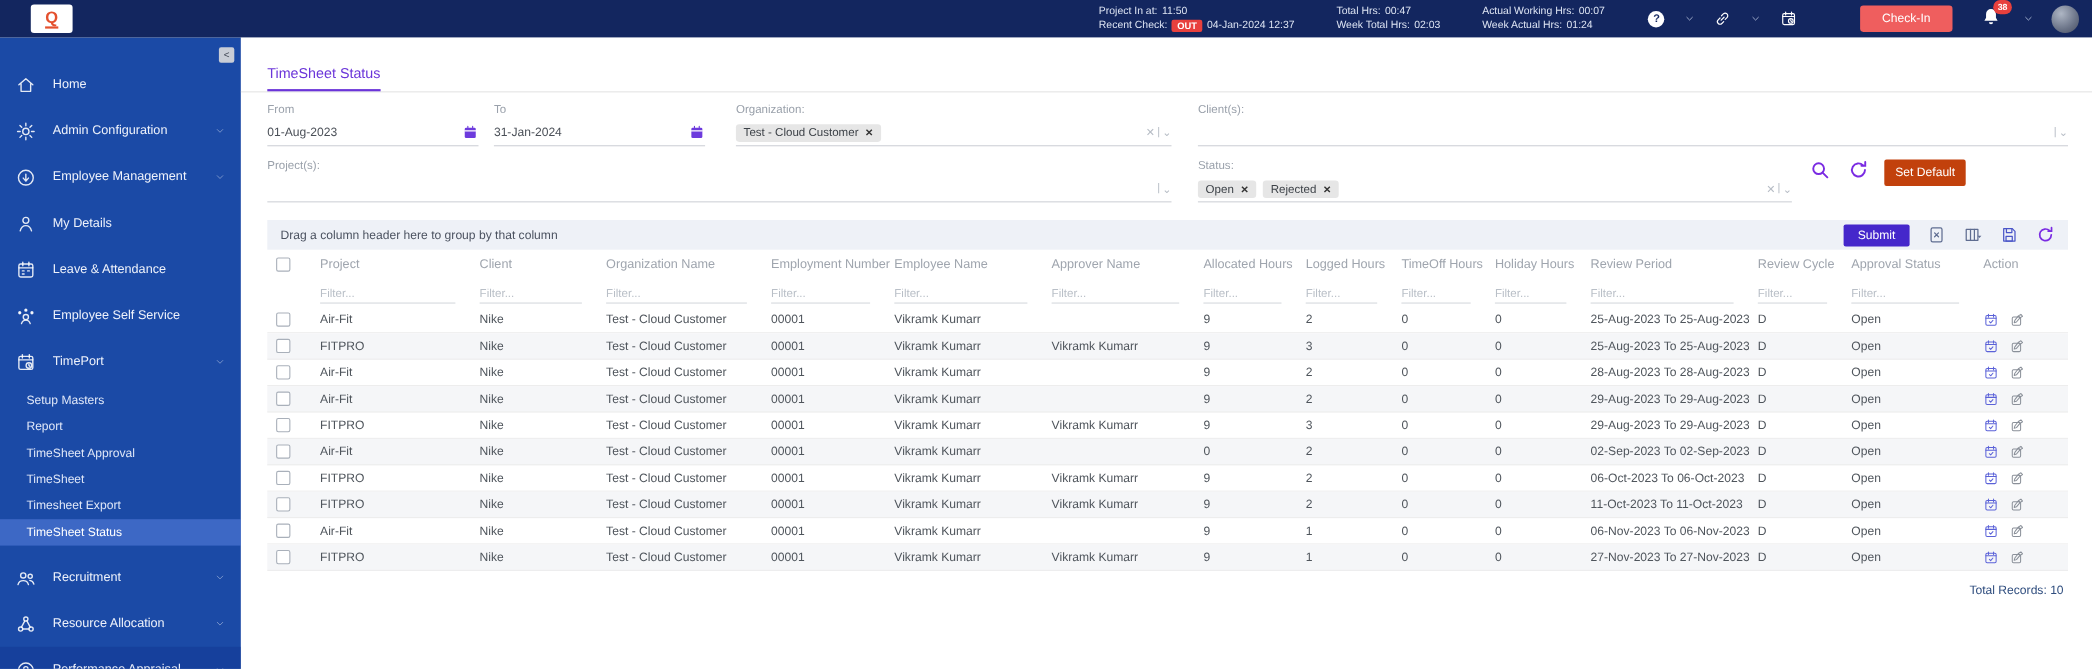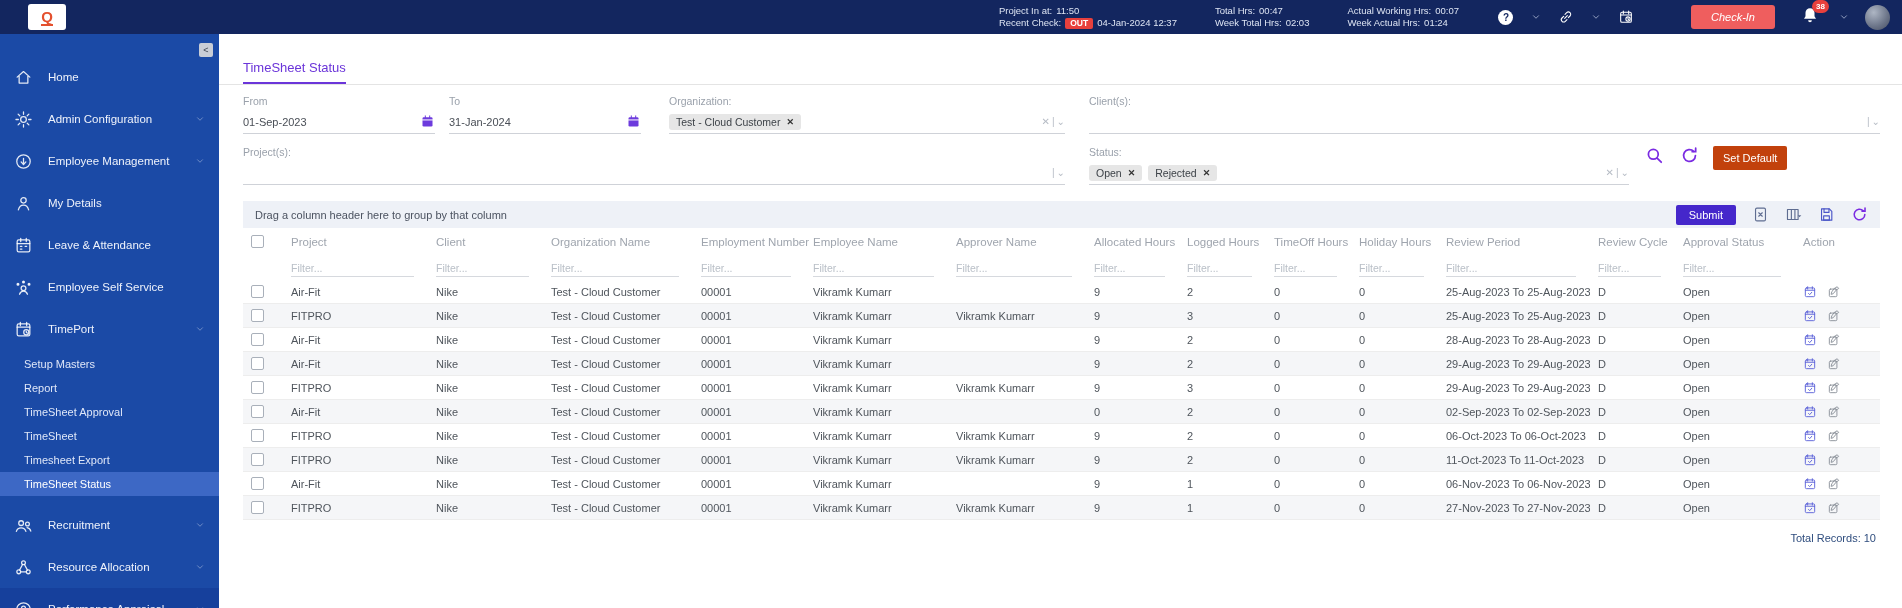--- a/index.html
+++ b/index.html
@@ -21,21 +21,21 @@
     padding:1px 5px; border-radius:2px; line-height:9px; }
   .tb-ic { width:18px; height:18px; color:#fff; display:inline-flex; align-items:center;
     justify-content:center; margin-right:16px; cursor:pointer; }
   .tb-ic svg { width:16px; height:16px; }
   .tb-chev { width:10px; height:10px; margin-right:16px; color:#cfd8ee; display:inline-flex; }
   .tb-chev svg { width:10px; height:10px; }
   .help-circle { width:15px; height:15px; background:#fff; color:#13265f; border-radius:50%;
     font-size:10px; font-weight:bold; display:flex; align-items:center; justify-content:center; }
   .checkin-btn { background:#ef5e5e; border:none; color:#fff; font-size:11px;
     padding:6px 20px; border-radius:3px; margin:0 26px 0 40px; cursor:pointer;
-    font-family:"Liberation Sans",sans-serif;font-style:italic; }
+    font-family:"Liberation Sans",sans-serif; }
   .bell-wrap { position:relative; margin-right:20px; cursor:pointer; }
   .bell-wrap svg { width:18px; height:18px; color:#fff; }
   .n-badge { position:absolute; top:-6px; right:-10px; background:#e8403d; color:#fff;
     font-size:8px; font-weight:bold; border-radius:8px; padding:2px 4px; }
   .avatar { width:25px; height:25px; border-radius:50%;
     background:radial-gradient(circle at 35% 30%, #aeb6c4, #6a7387 60%, #474e60); }
 
   
   .sidebar { position:absolute; left:0; top:34px; width:219px; height:574px;
     background:#1b4aa6; overflow:hidden; }
@@ -361,21 +361,21 @@
     <span class="page-title">TimeSheet Status</span>
   </div>
 
   <div class="filters">
 
     <div>
       <div class="f-row">
         <div class="field w-from">
           <span class="f-label">From</span>
           <div class="f-control">
-            <span>01-Sep-2023</span>
+            <span>01-Aug-2023</span>
             <span class="cal-ic">
                 <svg viewBox="0 0 24 24" fill="none" stroke="currentColor" stroke-width="1.6" stroke-linecap="round" stroke-linejoin="round">
                   <rect x="4" y="5" width="16" height="15" rx="2" fill="currentColor" stroke="none"></rect>
                   <path d="M4 9.5h16" stroke="#fff"></path>
                   <path d="M8.5 3v3M15.5 3v3"></path>
                 </svg>
               </span>
           </div>
         </div>
         <div class="field w-to">

